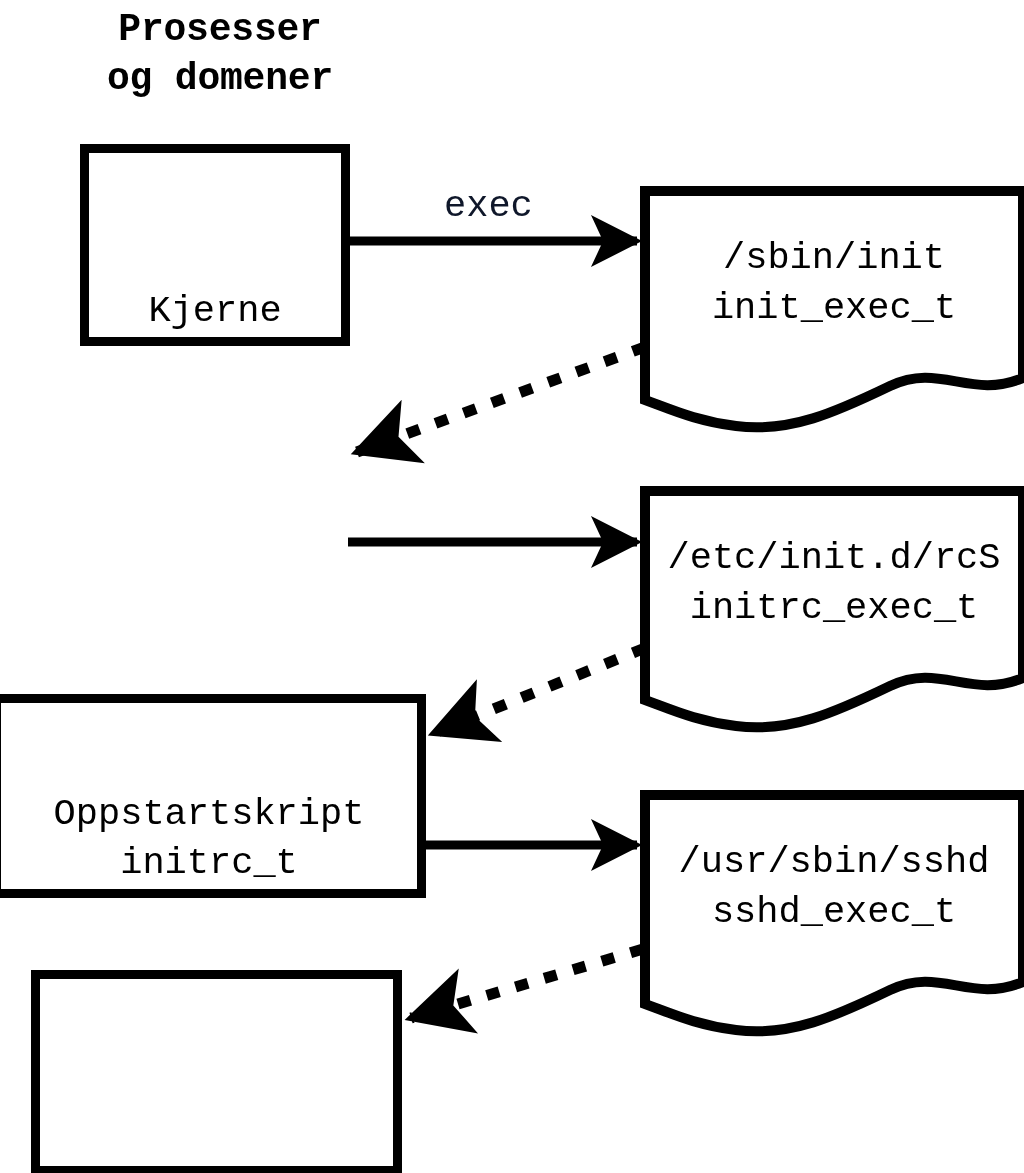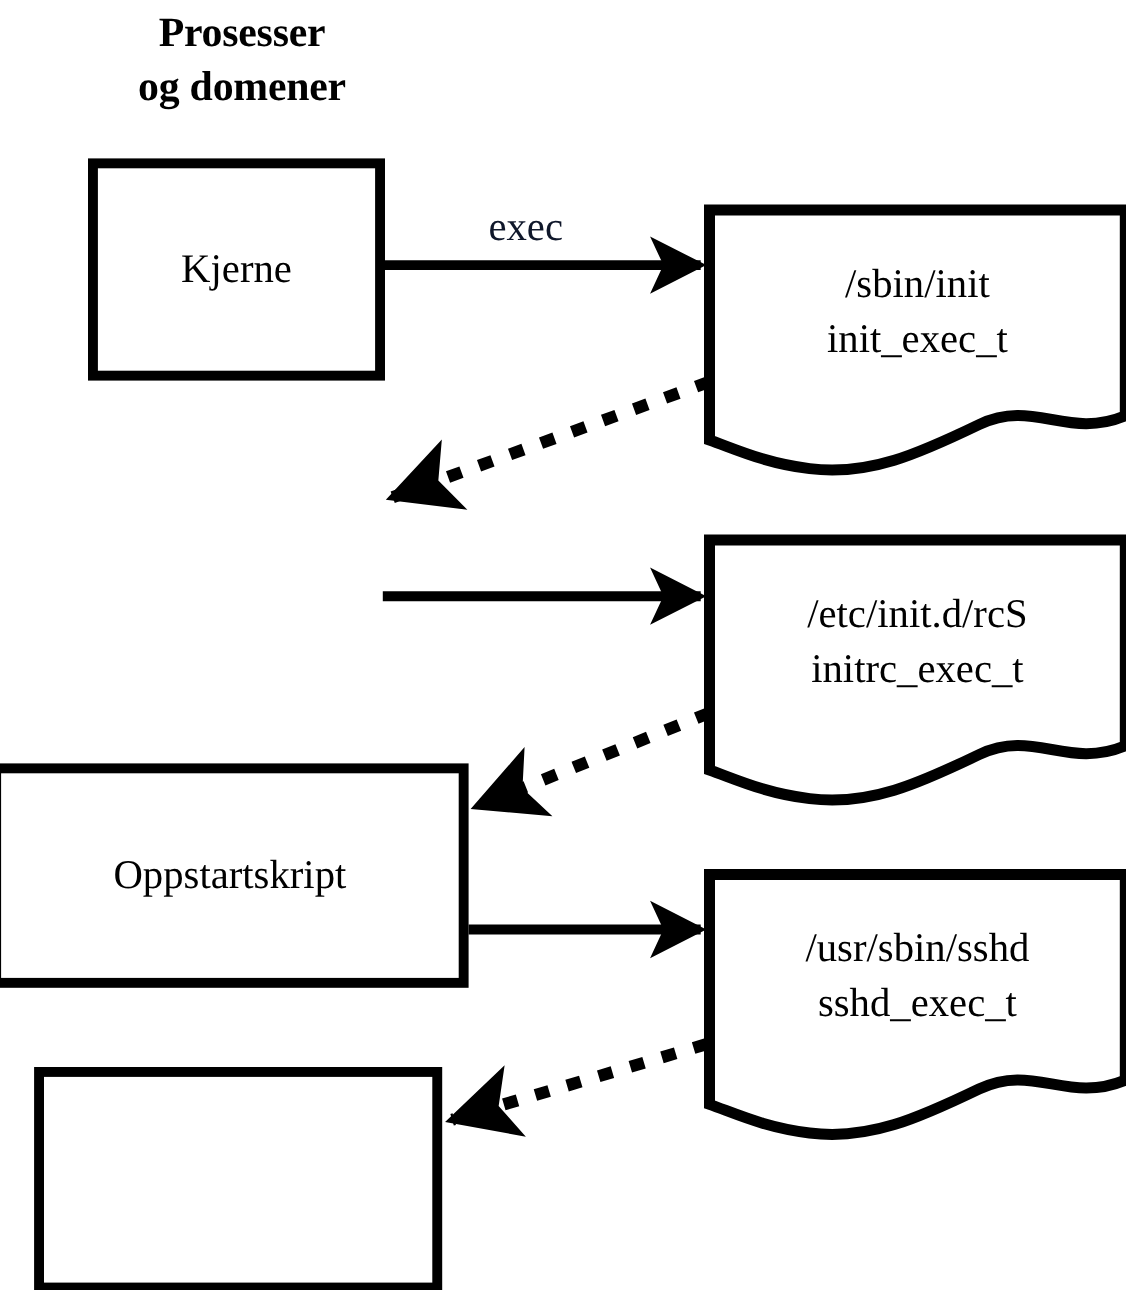--- a/index.html
+++ b/index.html
@@ -6,21 +6,21 @@
     margin: 0;
     padding: 0;
     background: #ffffff;
   }
   #canvas {
     position: relative;
     width: 1024px;
     height: 1173px;
     background: #ffffff;
     overflow: hidden;
-    font-family: Liberation Serif, serif;
+    font-family: Liberation Mono, monospace;
   }
 
   
   .col-header {
     position: absolute;
     font-weight: bold;
     font-size: 38px;
     line-height: 1.28;
     color: #000000;
     text-align: center;
@@ -32,21 +32,21 @@
 
   
   .proc-box {
     position: absolute;
     box-sizing: border-box;
     border: 9px solid #000000;
     background: #ffffff;
     display: flex;
     flex-direction: column;
     align-items: center;
-    justify-content: center;
+    justify-content: flex-end;
     color: #000000;
     font-size: 37px;
     line-height: 1.34;
     text-align: center;
   }
   .proc-box .line { display: block; white-space: nowrap; }
 
   
   .doc-shape {
     position: absolute;
@@ -130,20 +130,21 @@
 
   <div class="edge-label" style="left:444px; top:188px;">exec</div>
 
   <div class="proc-box" style="left:80px; top:144px; width:270px; height:202px;">
     <span class="line">Kjerne</span>
   </div>
 
 
   <div class="proc-box" style="left:-8px; top:694px; width:434px; height:204px;">
     <span class="line">Oppstartskript</span>
+    <span class="line">initrc_t</span>
   </div>
 
   <div class="proc-box" style="left:31px; top:970px; width:371px; height:205px;">
   </div>
 
   <div class="doc-shape" style="left:640px; top:186px; width:388px; height:250px;">
     <svg viewBox="0 0 388 250" preserveAspectRatio="none">
       <path d="M 5 5 L 383 5 L 383 192
                C 330 214 300 176 250 200
                C 196 226 150 247 96 240

